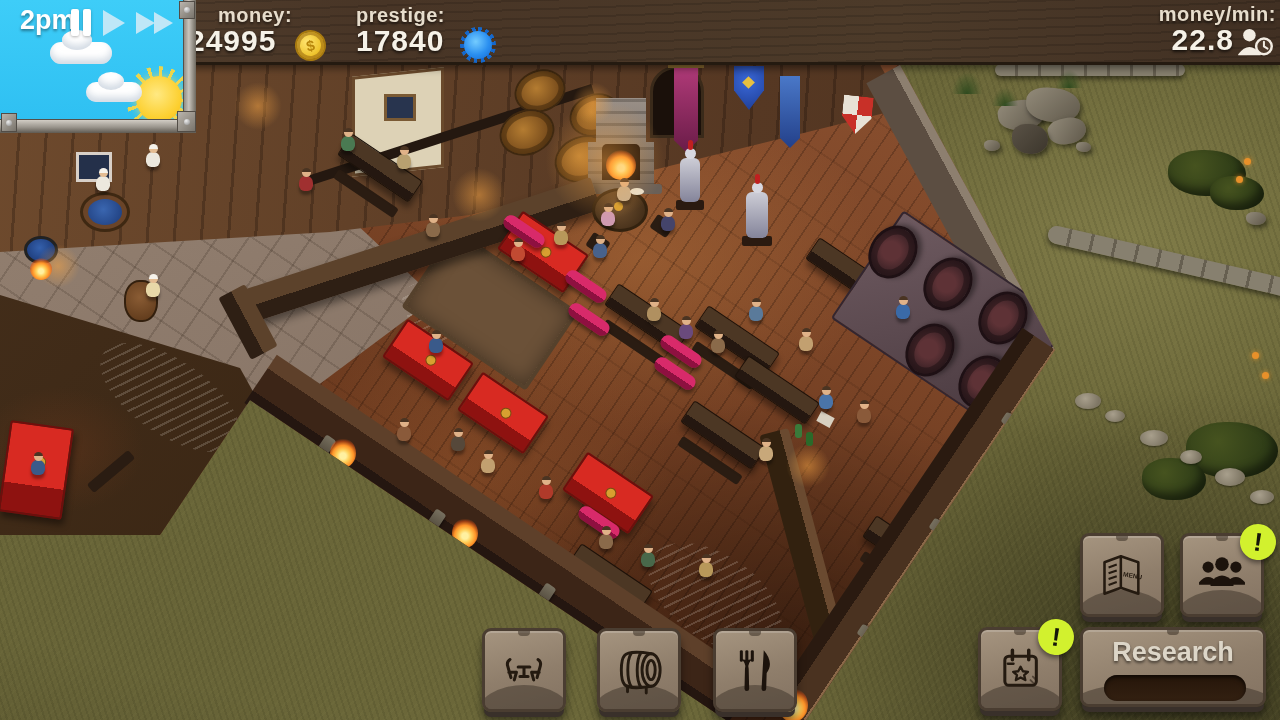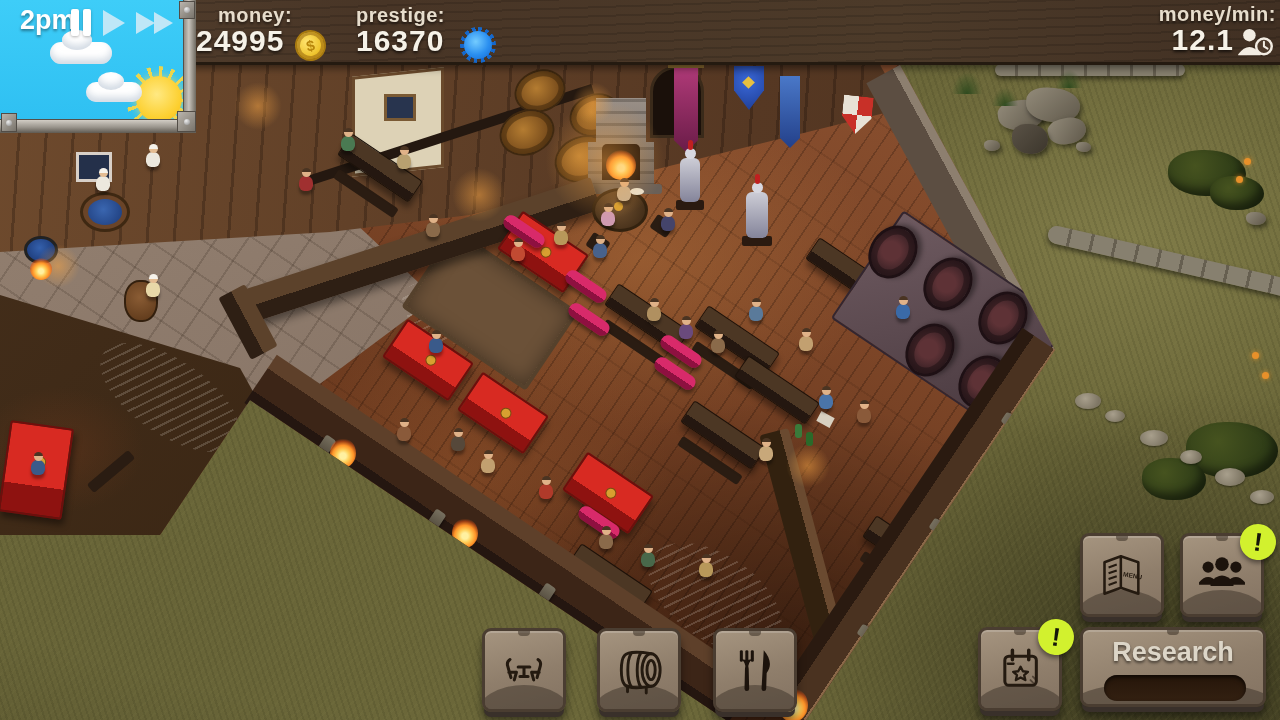--- a/index.html
+++ b/index.html
@@ -327,25 +327,25 @@
       <i class="glow" style="left:234px;top:82px;width:48px;height:48px"></i>
       <i class="glow" style="left:786px;top:444px;width:44px;height:44px"></i>
       <i class="glow" style="left:36px;top:244px;width:44px;height:44px"></i>
     </div>
 
     <div class="vig"></div>
   </div>
 
   <div class="topbar">
     <span class="hudlabel" style="left:218px;top:4px">money:</span>
-    <span class="hudvalue" style="left:196px;top:24px">24995</span>
+    <span class="hudvalue" style="left:188px;top:24px">24995</span>
     <span class="hudlabel" style="left:356px;top:4px">prestige:</span>
-    <span class="hudvalue" style="left:356px;top:24px">16370</span>
+    <span class="hudvalue" style="left:356px;top:24px">17840</span>
     <span class="hudlabel" style="right:4px;top:3px">money/min:</span>
-    <span class="hudvalue" style="right:46px;top:23px">12.1</span>
+    <span class="hudvalue" style="right:46px;top:23px">22.8</span>
     <svg class="abs" style="right:6px;top:26px" width="38" height="34" viewBox="0 0 34 30">
       <circle cx="12" cy="8" r="5.6" fill="#f2ece2"></circle>
       <path d="M2 25 Q12 12 22 25 L22 26 L2 26 Z" fill="#f2ece2"></path>
       <circle cx="25" cy="18" r="7" fill="#4c392a" stroke="#f2ece2" stroke-width="2.2"></circle>
       <path d="M25 13.8 V18 L28.2 20" stroke="#f2ece2" stroke-width="1.8" fill="none" stroke-linecap="round"></path>
     </svg>
   </div>
   <div class="coin">$</div>
   <div class="pbadge"></div>
 

